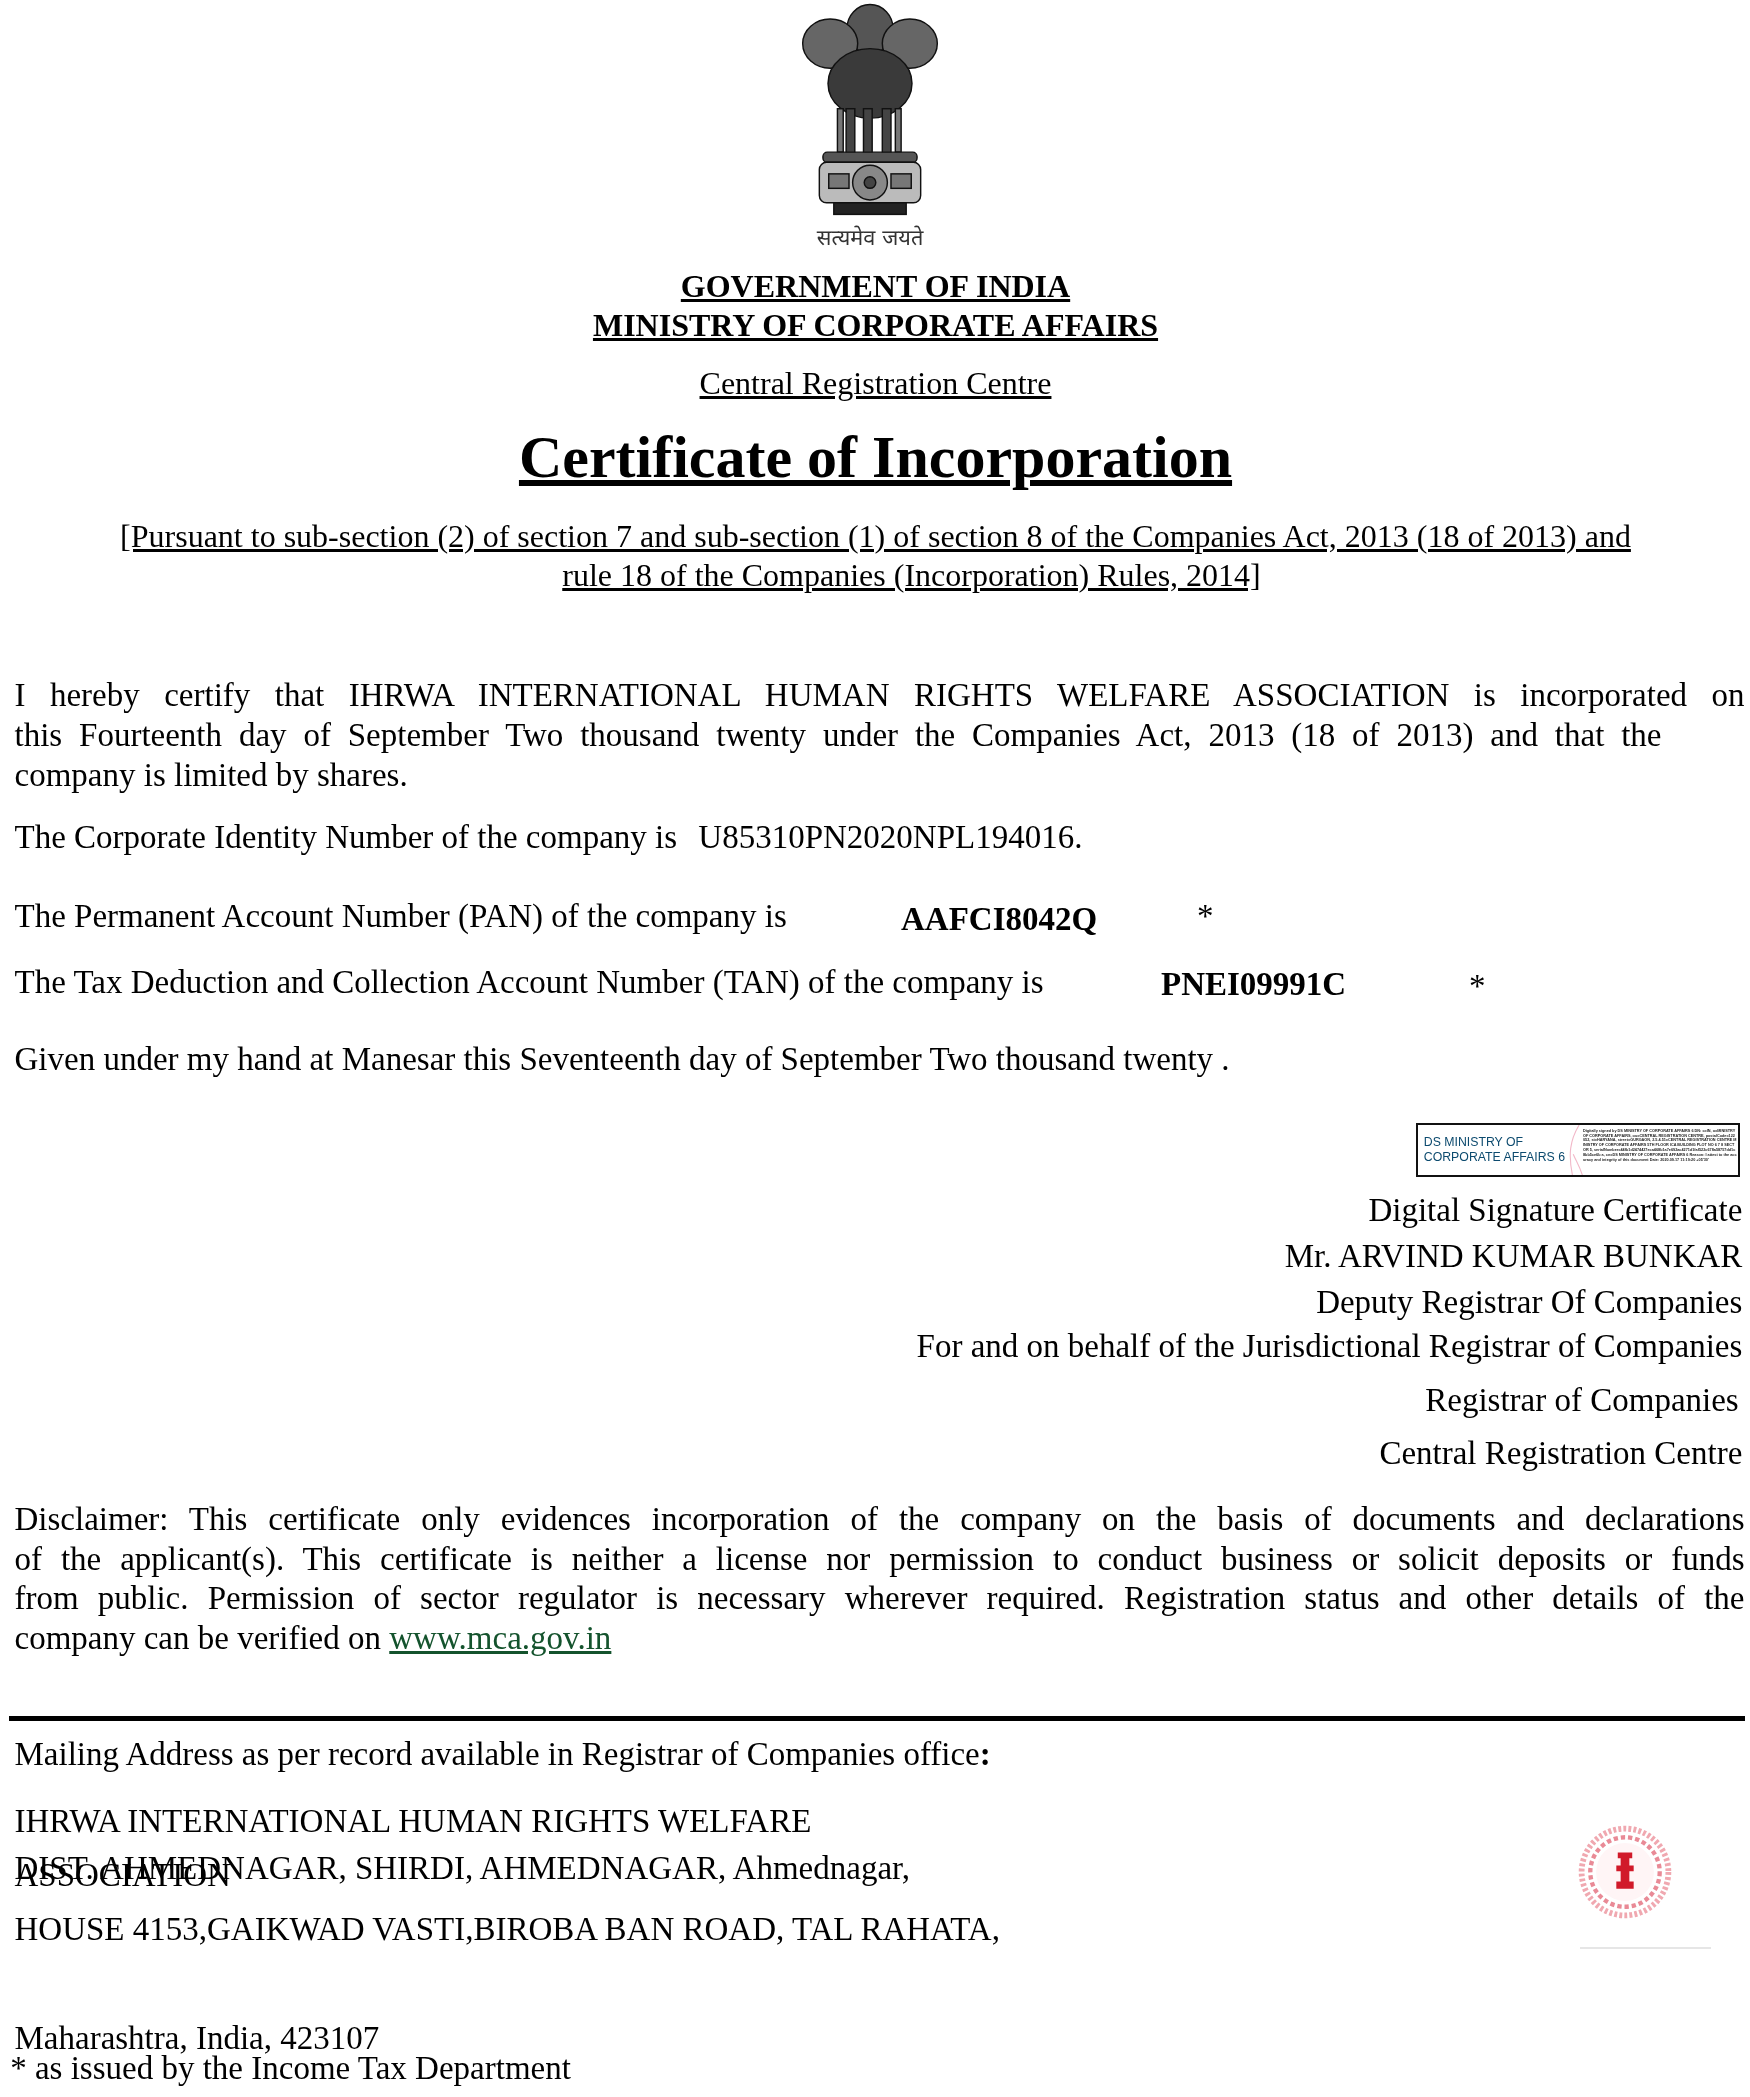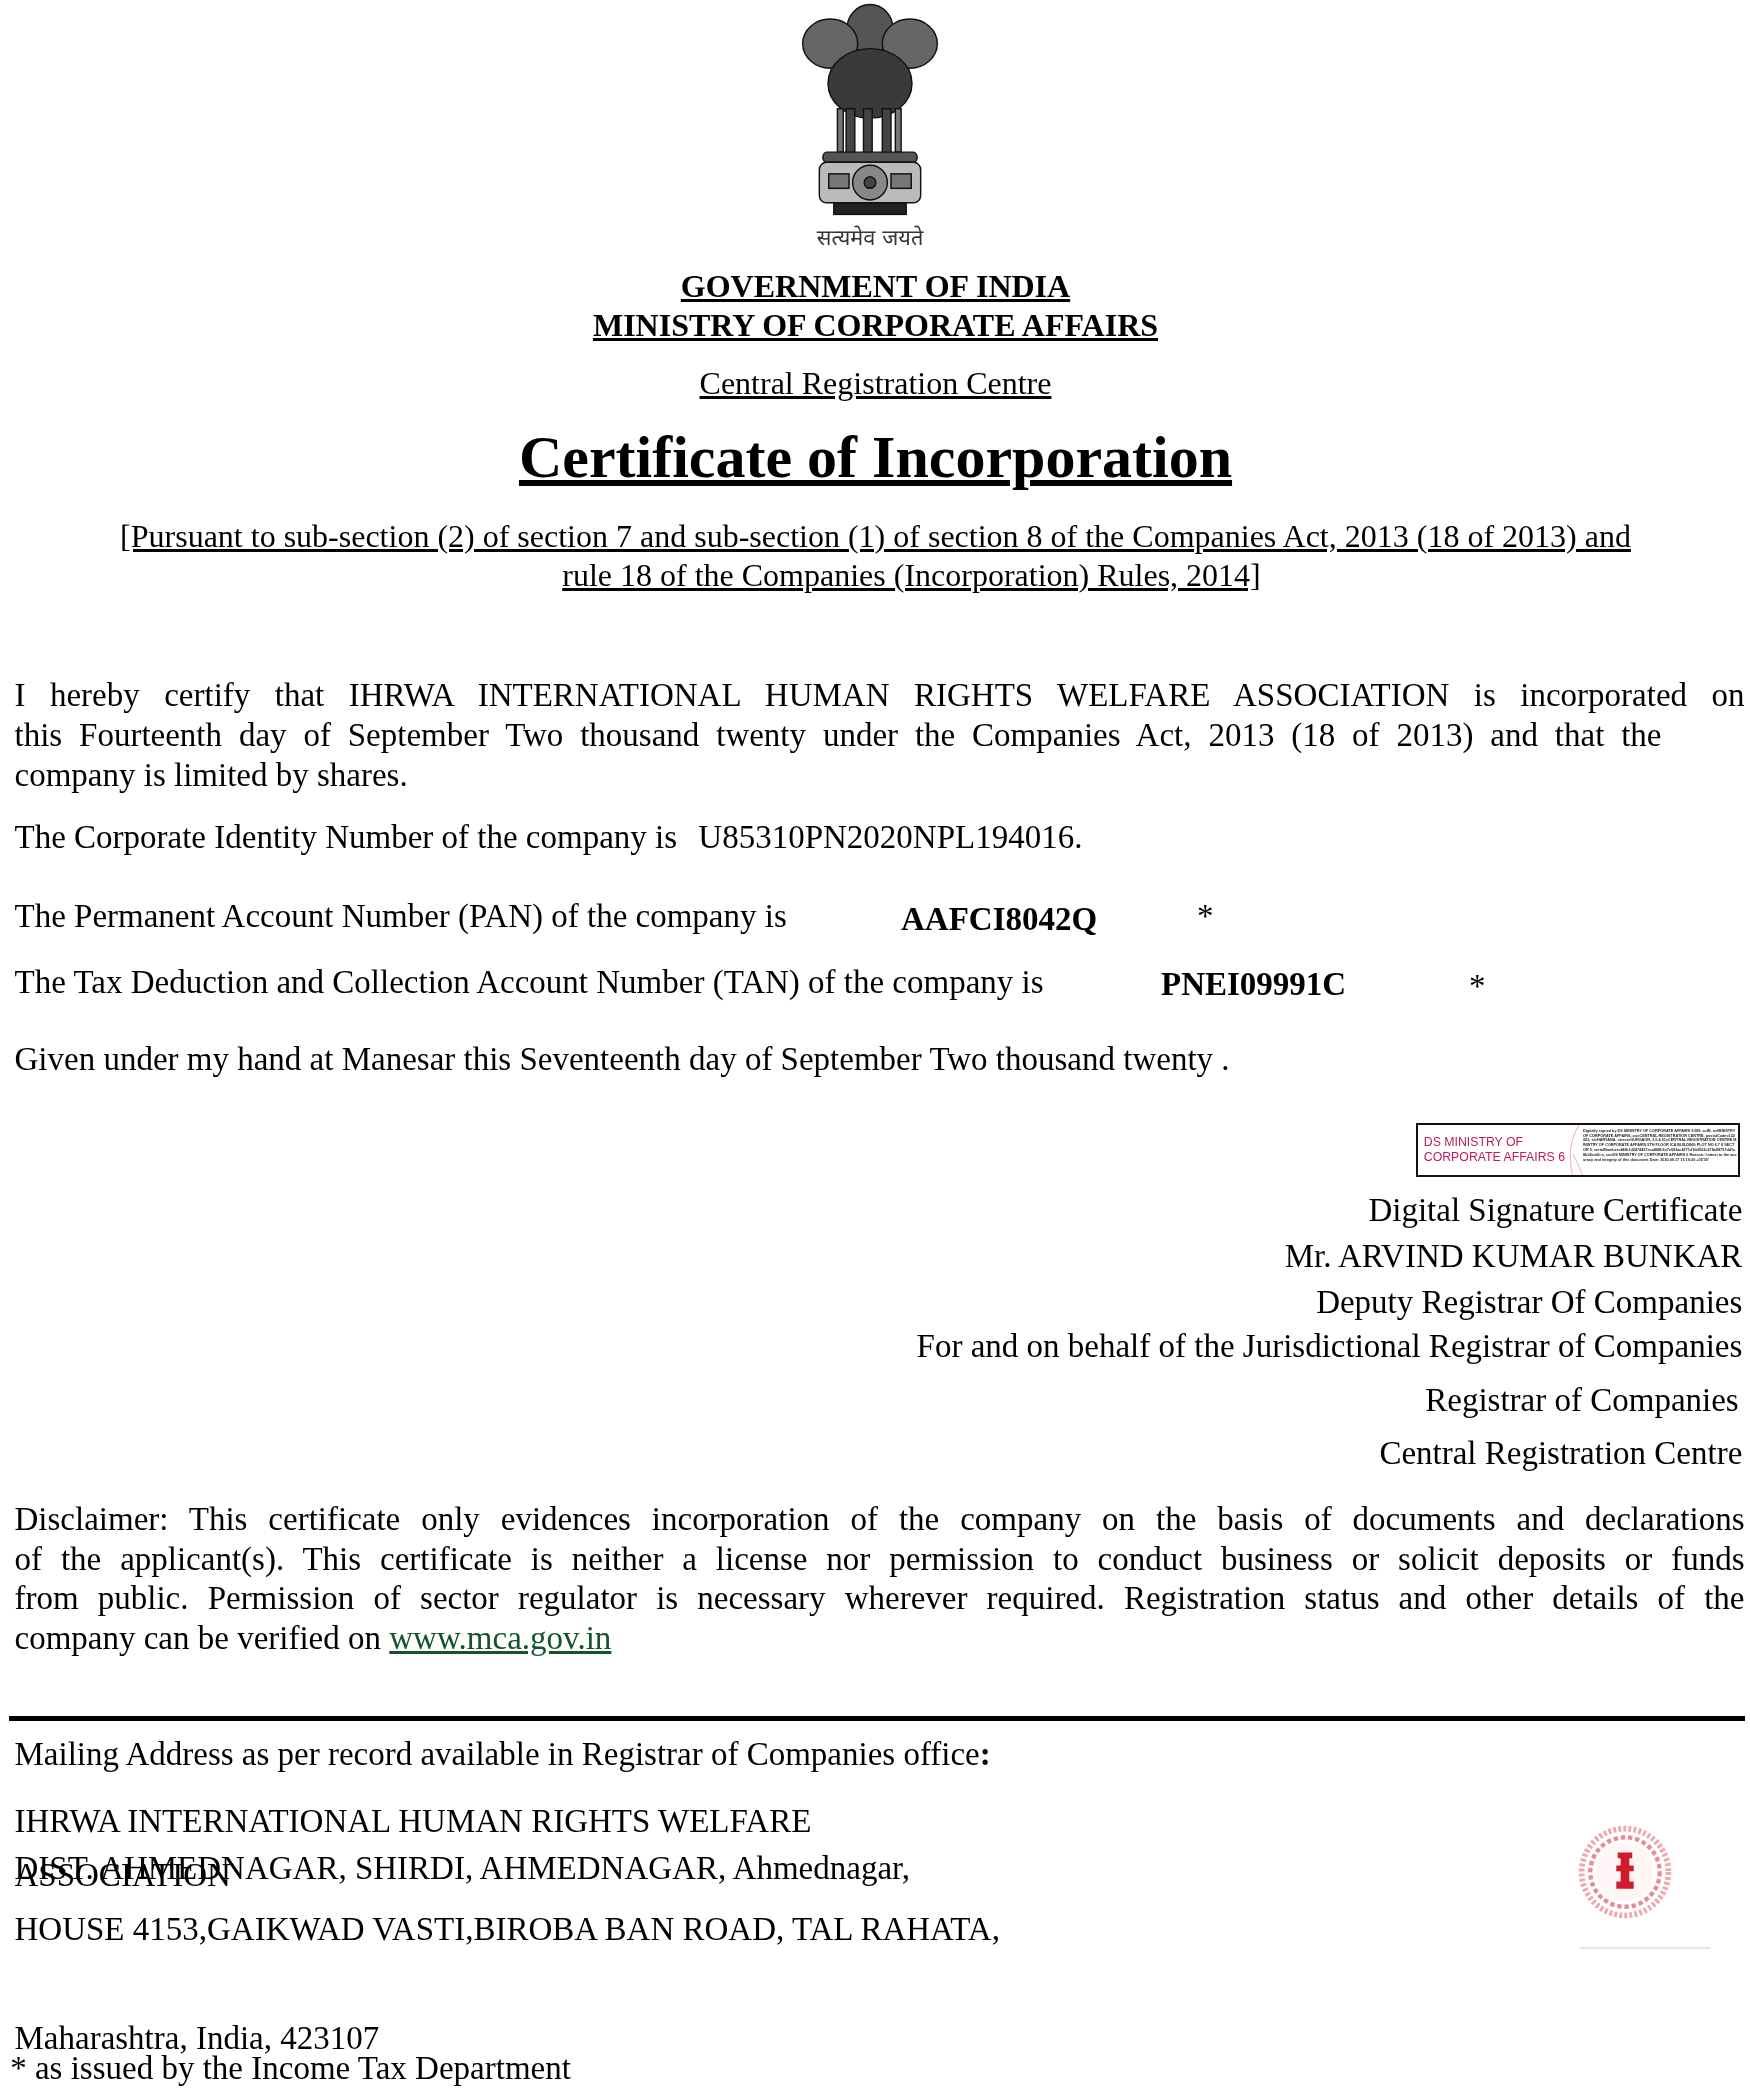--- a/index.html
+++ b/index.html
@@ -11,21 +11,21 @@
   .t46 { font-size:33px; line-height:38px; }
   .bold { font-weight:bold; }
   #emblem { position:absolute; left:794px; top:0px; width:152px; height:250px; }
   .hdr { font-size:32px; font-weight:bold; line-height:38px; }
   .title { font-size:60px; font-weight:bold; line-height:67px; }
   .justify { left:14.5px; width:1730px; text-align:justify; text-align-last:justify; }
   a.link { color:#14532d; text-decoration:underline; }
   #sigbox { position:absolute; left:1416px; top:1123px; width:324px; height:54px;
             border:2.2px solid #111; background:#fff; box-sizing:border-box; overflow:hidden; }
   #sigbox .name { position:absolute; left:5.8px; top:10.2px; font-family:"Liberation Sans", "DejaVu Sans", sans-serif;
-                  font-size:12.3px; line-height:14.5px; color:#be185d; white-space:normal; width:145px; }
+                  font-size:12.3px; line-height:14.5px; color:#0c4a6e; white-space:normal; width:145px; }
   #sigbox .details { position:absolute; left:165px; top:3.6px; width:154px;
                   font-family:"Liberation Sans", "DejaVu Sans", sans-serif; font-weight:bold;
                   font-size:3.8px; line-height:4.9px; color:#222; white-space:normal; word-break:break-all; }
   #sigbox .mark { position:absolute; left:145px; top:0; width:22px; height:54px; }
   #rule { position:absolute; left:8.7px; top:1716px; width:1736px; height:5.1px; background:#000; }
   #stamp { position:absolute; left:1578px; top:1825px; width:94px; height:94px; }
   #stamp-underline { position:absolute; left:1580px; top:1947px; width:131px; height:2.2px; background:#e6e6e6; }
 </style>
 </head>
 <body>

